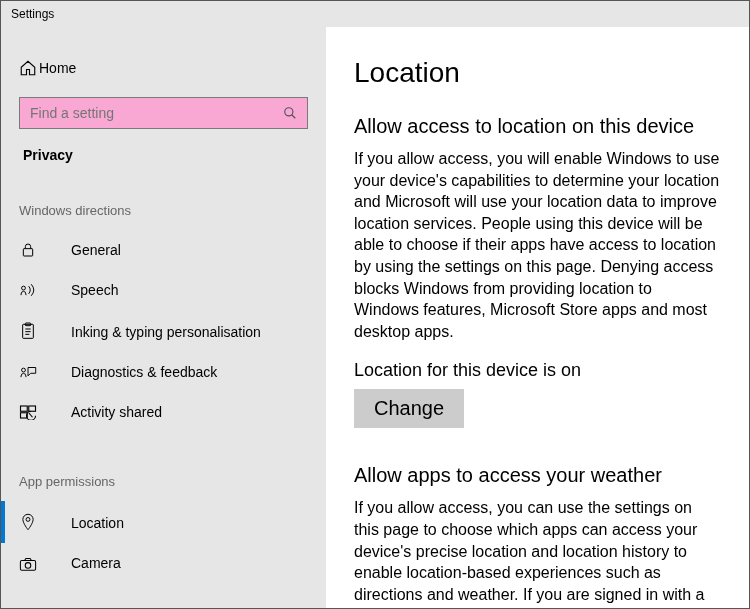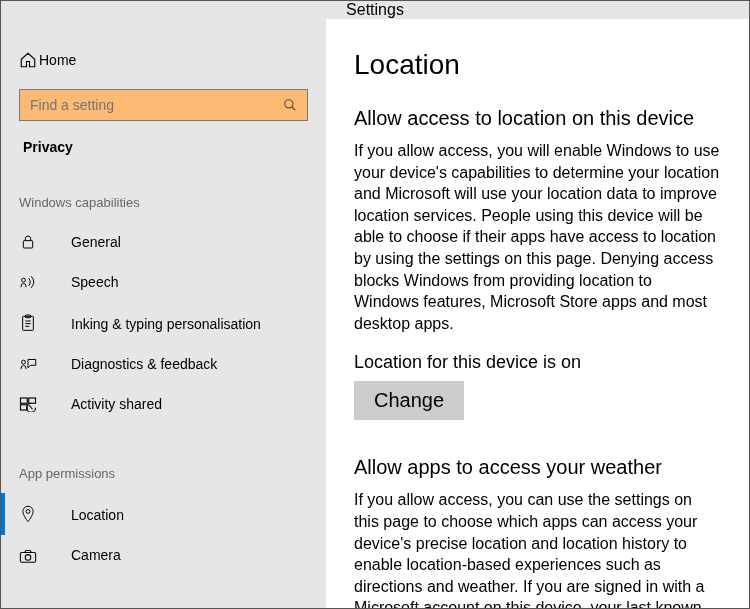--- a/index.html
+++ b/index.html
@@ -10,24 +10,23 @@
       width: 750px;
       height: 609px;
       border: 1px solid #555;
       overflow: hidden;
       display: flex;
       flex-direction: column;
       background: #fff;
     }
     .titlebar {
       background: #e6e6e6;
-      padding: 0 10px;
-      font-size: 16px;
+      padding: 6px 10px;
+      font-size: 12px;
       color: #000;
-      text-align: center;
     }
     .content {
       display: flex;
       flex: 1;
       min-height: 0;
     }
     .sidebar {
       width: 325px;
       background: #e6e6e6;
       padding: 22px 0 0 0;
@@ -38,21 +37,21 @@
     .home-row {
       display: flex;
       align-items: center;
       gap: 2px;
       padding: 10px 18px 20px 18px;
     }
     .home-row .label { font-size: 14px; }
     .search-box {
       margin: 0 18px 18px 18px;
       border: 1px solid #7a7a7a;
-      background: #fdba74;
+      background: #f9a8d4;
       display: flex;
       align-items: center;
       height: 32px;
       padding: 0 10px;
     }
     .search-box input {
       flex: 1;
       border: none;
       background: transparent;
       outline: none;
@@ -152,21 +151,21 @@
       <span>
         <svg width="14" height="14" viewBox="0 0 24 24" fill="none" stroke="#555" stroke-width="2">
             <circle cx="10" cy="10" r="7"></circle>
             <line x1="15" y1="15" x2="21" y2="21"></line>
           </svg>
       </span>
     </div>
 
     <div class="privacy-label">Privacy</div>
 
-    <div class="section-header">Windows capabilities</div>
+    <div class="section-header">Windows directions</div>
 
     <div class="nav-item">
       <span class="icon-slot">
         <svg width="16" height="16" viewBox="0 0 24 24" fill="none" stroke="#000" stroke-width="1.5">
             <rect x="5" y="10" width="14" height="11" rx="1"></rect>
             <path d="M8 10 V7 a4 4 0 0 1 8 0 V10"></path>
           </svg>
       </span>
       <span class="label">General</span>
     </div>

